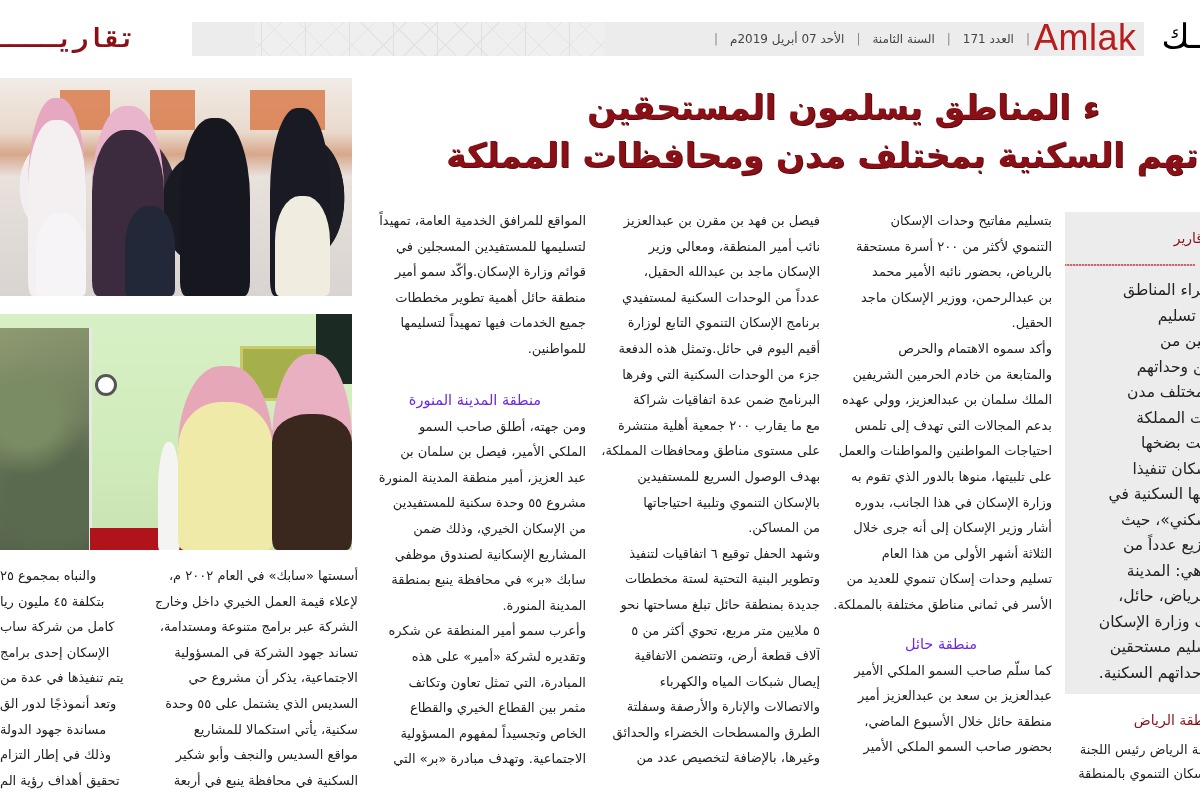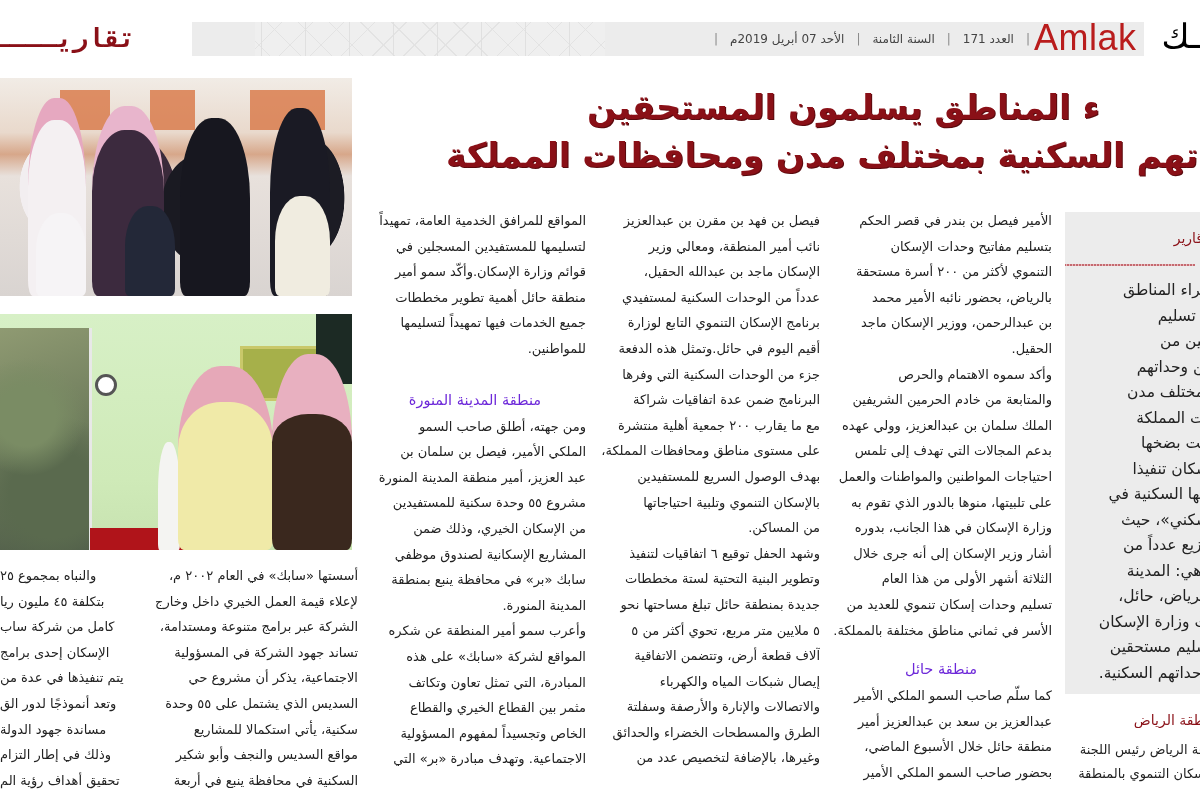--- a/index.html
+++ b/index.html
@@ -177,21 +177,20 @@
   </div>
 </div>
 
 <div class="riyadh-sub">طقة الرياض</div>
 <div class="riyadh-body">
   <span>قة الرياض رئيس اللجنة</span>
   <span>سكان التنموي بالمنطقة</span>
 </div>
 
 <div class="col col-1">
-  <span class="ln">الأمير فيصل بن بندر في قصر الحكم</span>
   <span class="ln">بتسليم مفاتيح وحدات الإسكان</span>
   <span class="ln">التنموي لأكثر من ٢٠٠ أسرة مستحقة</span>
   <span class="ln">بالرياض، بحضور نائبه الأمير محمد</span>
   <span class="ln">بن عبدالرحمن، ووزير الإسكان ماجد</span>
   <span class="ln">الحقيل.</span>
   <span class="ln">وأكد سموه الاهتمام والحرص</span>
   <span class="ln">والمتابعة من خادم الحرمين الشريفين</span>
   <span class="ln">الملك سلمان بن عبدالعزيز، وولي عهده</span>
   <span class="ln">بدعم المجالات التي تهدف إلى تلمس</span>
   <span class="ln">احتياجات المواطنين والمواطنات والعمل</span>
@@ -243,21 +242,21 @@
   <span class="subhead" style="margin-top:24px">منطقة المدينة المنورة</span>
   <span class="ln">ومن جهته، أطلق صاحب السمو</span>
   <span class="ln">الملكي الأمير، فيصل بن سلمان بن</span>
   <span class="ln">عبد العزيز، أمير منطقة المدينة المنورة</span>
   <span class="ln">مشروع ٥٥ وحدة سكنية للمستفيدين</span>
   <span class="ln">من الإسكان الخيري، وذلك ضمن</span>
   <span class="ln">المشاريع الإسكانية لصندوق موظفي</span>
   <span class="ln">سابك «بر» في محافظة ينبع بمنطقة</span>
   <span class="ln">المدينة المنورة.</span>
   <span class="ln">وأعرب سمو أمير المنطقة عن شكره</span>
-  <span class="ln">المواقع لشركة «سابك» على هذه</span>
+  <span class="ln">وتقديره لشركة «أمير» على هذه</span>
   <span class="ln">المبادرة، التي تمثل تعاون وتكاتف</span>
   <span class="ln">مثمر بين القطاع الخيري والقطاع</span>
   <span class="ln">الخاص وتجسيداً لمفهوم المسؤولية</span>
   <span class="ln">الاجتماعية. وتهدف مبادرة «بر» التي</span>
 </div>
 
 <div class="photo photo-1">
   <div class="curtain" style="left:60px;width:50px"></div>
   <div class="curtain" style="left:150px;width:45px"></div>
   <div class="curtain" style="left:250px;width:75px"></div>

